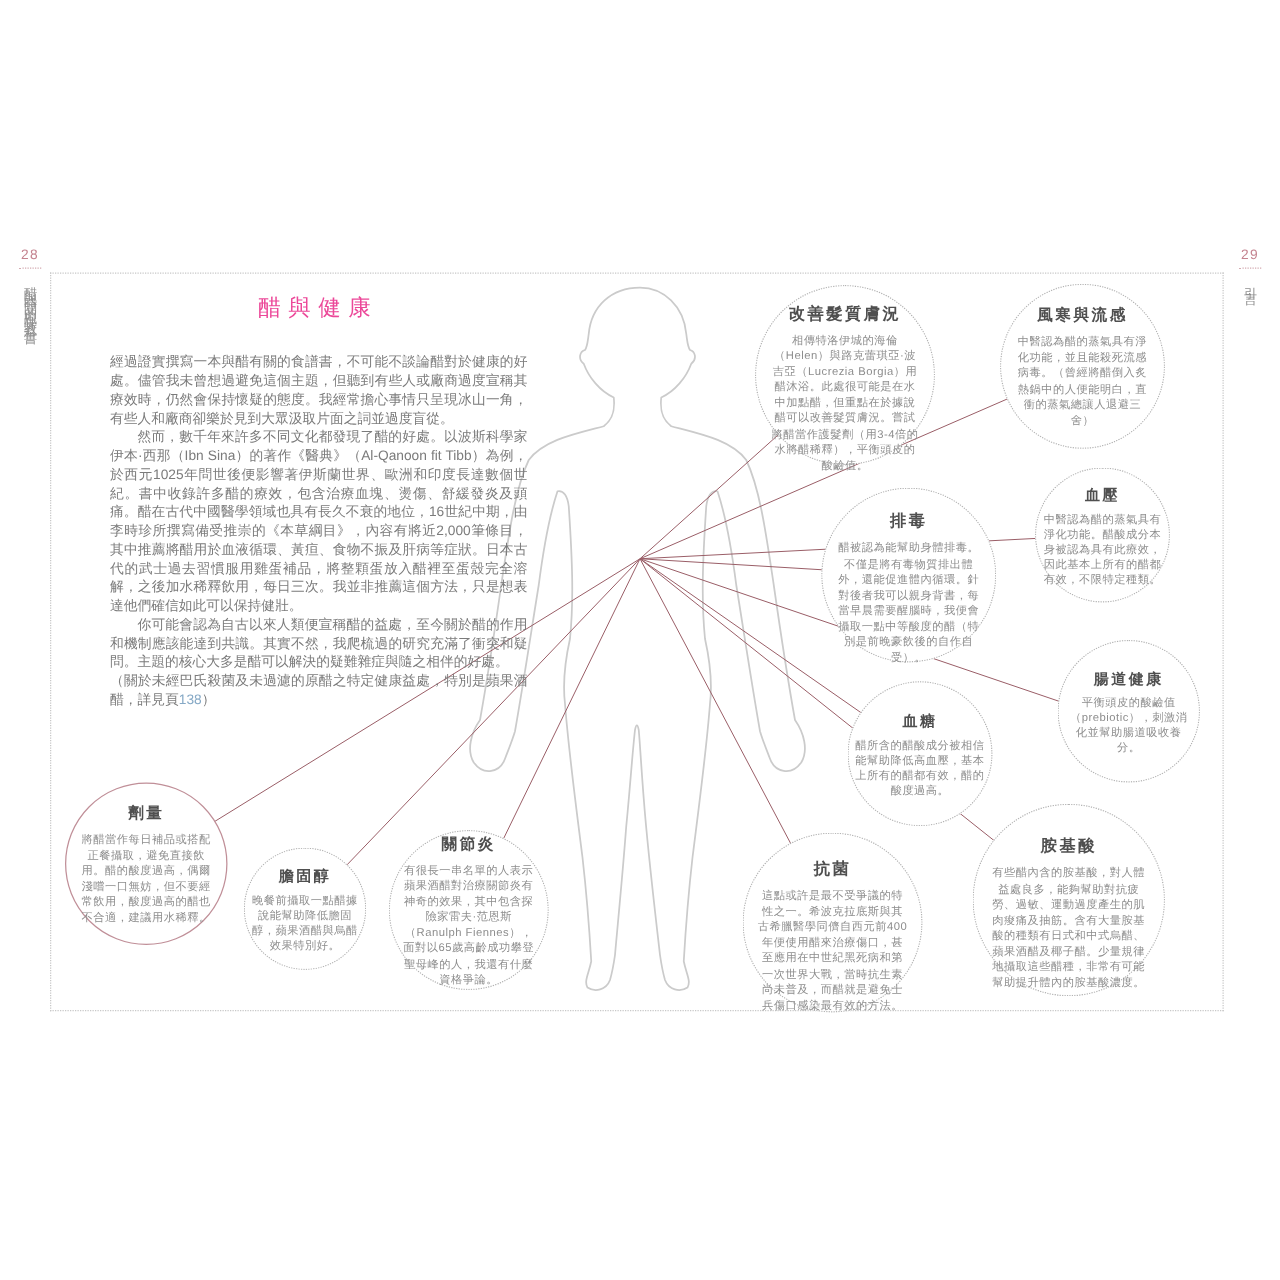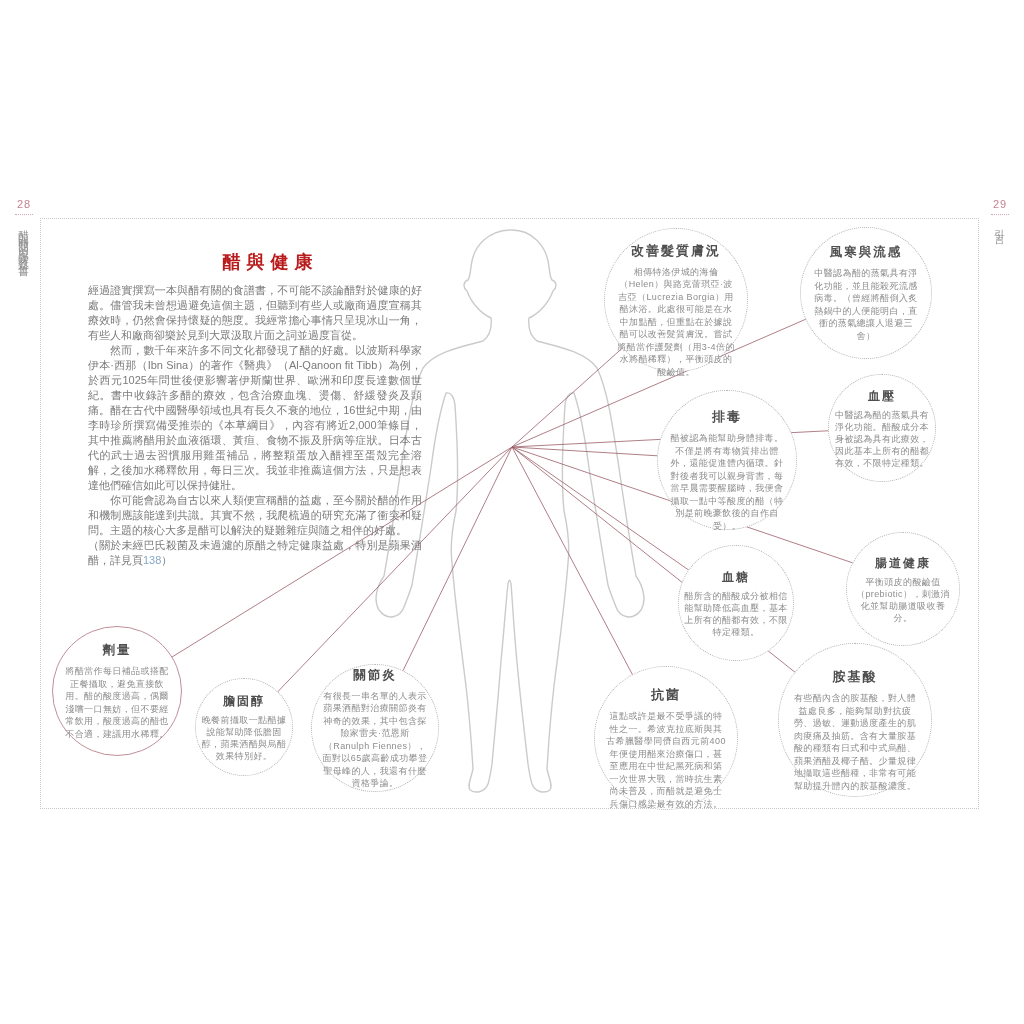--- a/index.html
+++ b/index.html
@@ -24,22 +24,22 @@
     border:1px dotted #c8c8c8;z-index:0;
   }
   
   .fig-svg{position:absolute;left:0;top:0;width:1024px;height:1024px;pointer-events:none;}
   #human-outline{z-index:1;}
   #human-outline path{fill:none;stroke:#cbcbcb;stroke-width:1.4;stroke-linejoin:round;stroke-linecap:round;}
   #connector-lines{z-index:2;}
   #connector-lines line{stroke:#9a5e67;stroke-width:0.8;}
   
   .page-title{
-    position:absolute;left:88px;top:234px;width:333px;margin:16px;z-index:4;
-    text-align:center;font-size:18px;font-weight:700;color:#b91c1c;letter-spacing:6px;
+    position:absolute;left:88px;top:234px;width:333px;margin:0;z-index:4;
+    text-align:center;font-size:18px;font-weight:400;color:#ec4899;letter-spacing:6px;
   }
   .article{
     position:absolute;left:88px;top:283px;width:334px;z-index:4;
     font-size:11px;line-height:15px;color:#7b7b7b;text-align:justify;
   }
   .article p{margin:0;}
   .article p.indent{text-indent:2em;}
   .ref{color:#86a9c6;}
   
   .bubble{
@@ -163,28 +163,28 @@
   <div class="bubble dotted b-lg" style="left:657px;top:390px;width:140px;height:140px;">
     <div class="b-title">排毒</div>
     <div class="b-text">醋被認為能幫助身體排毒。不僅是將有毒物質排出體外，還能促進體內循環。針對後者我可以親身背書，每當早晨需要醒腦時，我便會攝取一點中等酸度的醋（特別是前晚豪飲後的自作自受）。</div>
   </div>
 
   <div class="bubble dotted b-sm" style="left:828px;top:374px;width:108px;height:108px;">
     <div class="b-title">血壓</div>
     <div class="b-text">中醫認為醋的蒸氣具有淨化功能。醋酸成分本身被認為具有此療效，因此基本上所有的醋都有效，不限特定種類。</div>
   </div>
 
-  <div class="bubble dotted b-sm" style="left:846px;top:532px;width:114px;height:114px;text-align:center;">
+  <div class="bubble dotted b-sm" style="left:846px;top:512px;width:114px;height:114px;text-align:center;">
     <div class="b-title">腸道健康</div>
     <div class="b-text">平衡頭皮的酸鹼值（prebiotic），刺激消化並幫助腸道吸收養分。</div>
   </div>
 
   <div class="bubble dotted b-sm" style="left:678px;top:545px;width:116px;height:116px;justify-content:center;">
     <div class="b-title">血糖</div>
-    <div class="b-text">醋所含的醋酸成分被相信能幫助降低高血壓，基本上所有的醋都有效，不限特定種類。</div>
+    <div class="b-text">醋所含的醋酸成分被相信能幫助降低高血壓，基本上所有的醋都有效，醋的酸度過高。</div>
   </div>
 
   <div class="bubble dotted b-lg" style="left:594px;top:666px;width:144px;height:144px;">
     <div class="b-title">抗菌</div>
     <div class="b-text">這點或許是最不受爭議的特性之一。希波克拉底斯與其古希臘醫學同儕自西元前400年便使用醋來治療傷口，甚至應用在中世紀黑死病和第一次世界大戰，當時抗生素尚未普及，而醋就是避免士兵傷口感染最有效的方法。</div>
   </div>
 
   <div class="bubble dotted b-lg" style="left:778px;top:643px;width:154px;height:154px;">
     <div class="b-title">胺基酸</div>
     <div class="b-text">有些醋內含的胺基酸，對人體益處良多，能夠幫助對抗疲勞、過敏、運動過度產生的肌肉痠痛及抽筋。含有大量胺基酸的種類有日式和中式烏醋、蘋果酒醋及椰子醋。少量規律地攝取這些醋種，非常有可能幫助提升體內的胺基酸濃度。</div>

